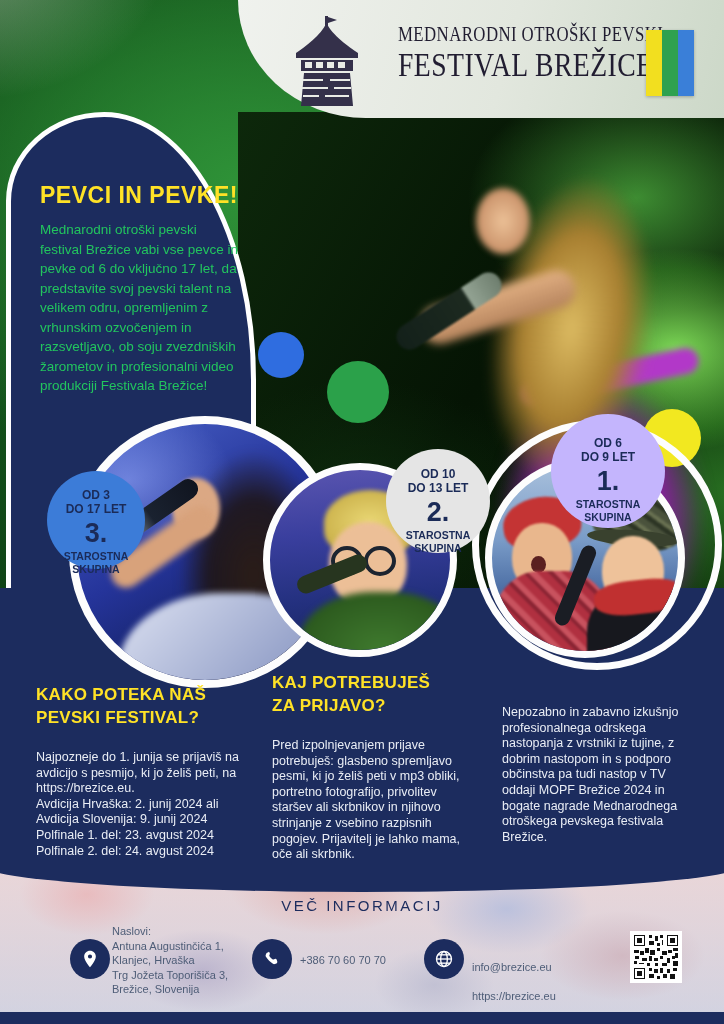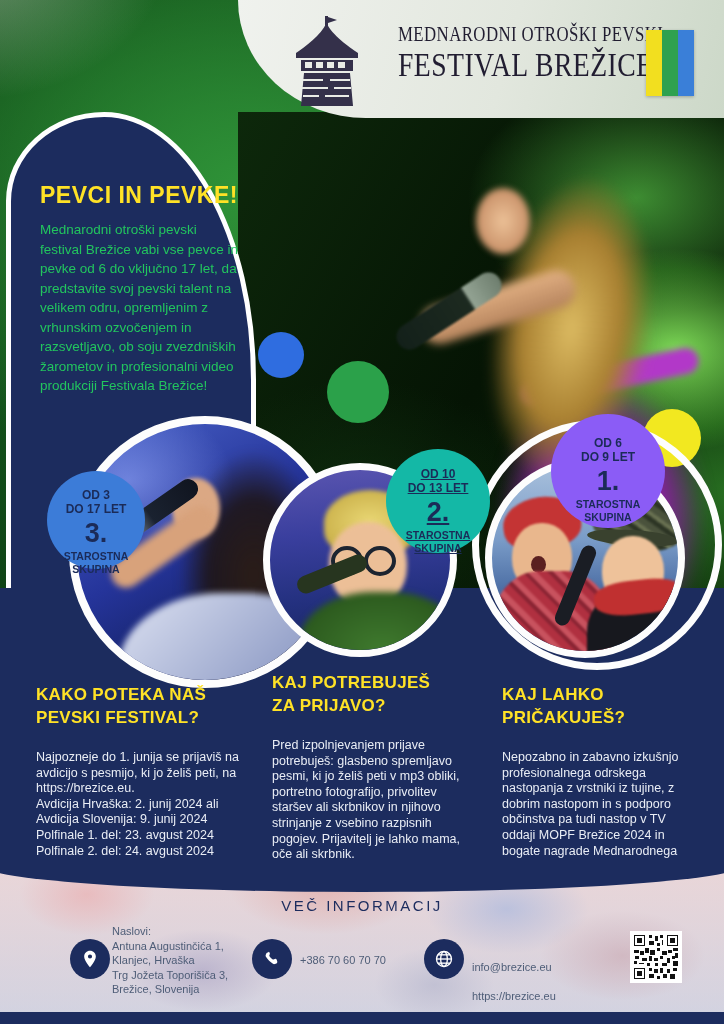--- a/index.html
+++ b/index.html
@@ -203,28 +203,28 @@
     <div class="ck-mic"></div>
   </div>
 
   <div class="abs badge badge-3" style="background: rgb(60, 124, 216);">
     <div class="b-range">OD 3
 DO 17 LET</div>
     <div class="b-num">3.</div>
     <div class="b-label">STAROSTNA
 SKUPINA</div>
   </div>
-  <div class="abs badge badge-2" style="background: #14b8a6; text-decoration: underline;">
+  <div class="abs badge badge-2" style="background: #e5e5e5;">
     <div class="b-range">OD 10
 DO 13 LET</div>
     <div class="b-num">2.</div>
     <div class="b-label">STAROSTNA
 SKUPINA</div>
   </div>
-  <div class="abs badge badge-1" style="background: #8b5cf6;">
+  <div class="abs badge badge-1" style="background: #c4b5fd;">
     <div class="b-range">OD 6
 DO 9 LET</div>
     <div class="b-num">1.</div>
     <div class="b-label">STAROSTNA
 SKUPINA</div>
   </div>
 
   <div class="abs col col-1">
     <div class="col-heading">KAKO POTEKA NAŠ
 PEVSKI FESTIVAL?</div>
@@ -234,22 +234,20 @@
 Polfinale 1. del: 23. avgust 2024
 Polfinale 2. del: 24. avgust 2024
 Veliki finale: 25. avgust 2024</div>
   </div>
   <div class="abs col col-2">
     <div class="col-heading">KAJ POTREBUJEŠ
 ZA PRIJAVO?</div>
     <div class="col-body">Pred izpolnjevanjem prijave potrebuješ: glasbeno spremljavo pesmi, ki jo želiš peti v mp3 obliki, portretno fotografijo, privolitev staršev ali skrbnikov in njihovo strinjanje z vsebino razpisnih pogojev. Prijavitelj je lahko mama, oče ali skrbnik.</div>
   </div>
   <div class="abs col col-3">
-    <div class="col-heading">KAJ LAHKO
-PRIČAKUJEŠ?</div>
     <div class="col-body">Nepozabno in zabavno izkušnjo profesionalnega odrskega nastopanja z vrstniki iz tujine, z dobrim nastopom in s podporo občinstva pa tudi nastop v TV oddaji MOPF Brežice 2024 in bogate nagrade Mednarodnega otroškega pevskega festivala Brežice.</div>
   </div>
 
   <div class="abs header">
     <svg class="abs logo" viewBox="0 0 74 92">
       <g fill="#34304a">
         <rect x="35" y="0" width="3" height="10"></rect>
         <path d="M38 1 l9 3 -9 3 z"></path>
         <path d="M36.5 7 C31 19 15 31 6 37 L68 37 C59 31 42 19 36.5 7 Z"></path>
         <rect x="6" y="37" width="62" height="5"></rect>

